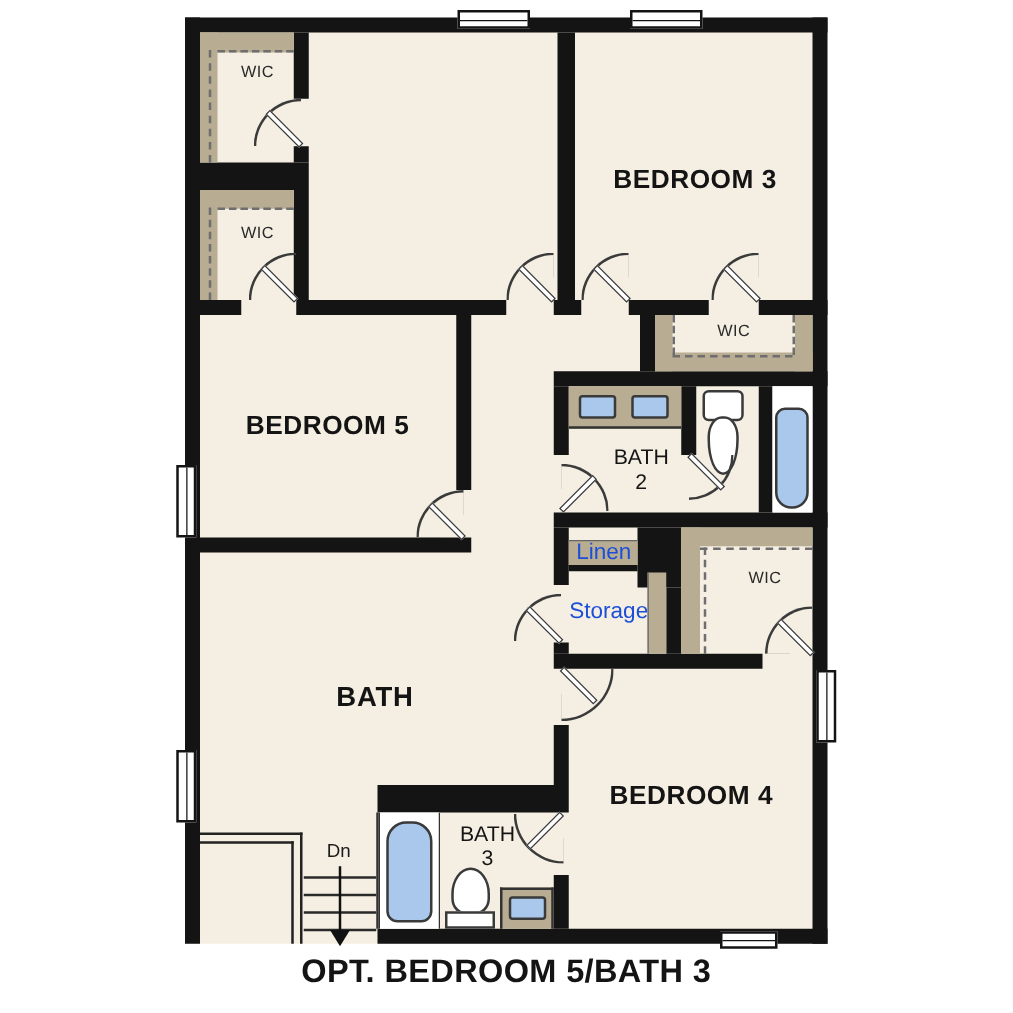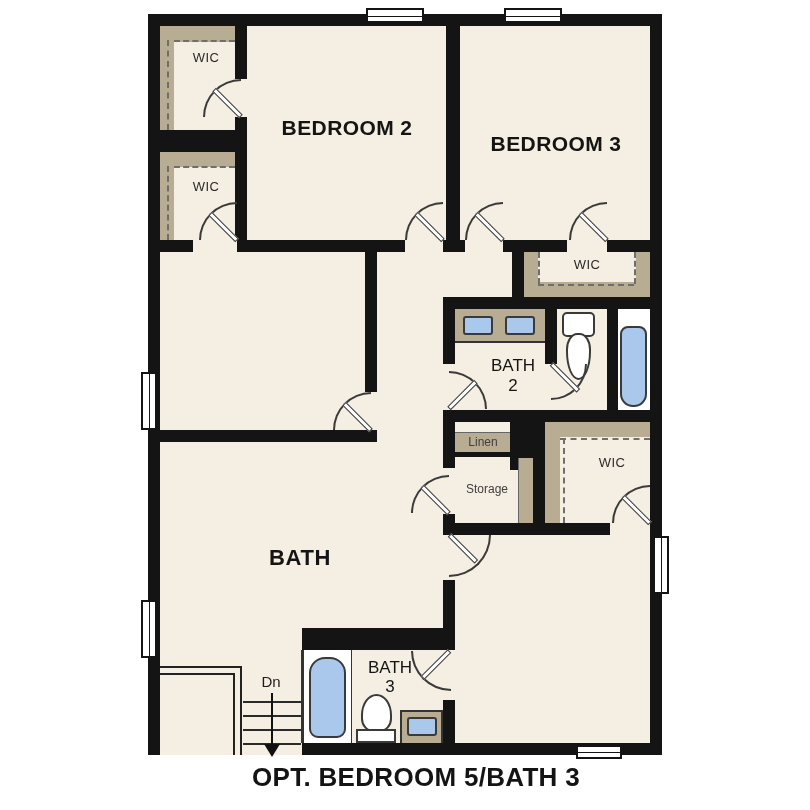--- a/index.html
+++ b/index.html
@@ -25,23 +25,23 @@
   .leaf-e{width:38px;height:5px;transform-origin:0 50%;transform:rotate(-45deg);}
   .leaf-se{width:5px;height:38px;transform-origin:50% 0;transform:rotate(-45deg);}
   .leaf-sw{width:5px;height:38px;transform-origin:50% 0;transform:rotate(45deg);}
   .fixb{background:#a9c8eb;border:2px solid #3a3a3a;}
   .fixw{background:#ffffff;border:2px solid #3a3a3a;}
   .lbl{position:absolute;transform:translate(-50%,-50%);white-space:nowrap;color:#141414;}
   .f-room{font-size:21px;font-weight:bold;letter-spacing:.4px;}
   .f-loft{font-size:22px;font-weight:bold;letter-spacing:.6px;}
   .f-bath{font-size:17px;font-weight:normal;}
   .f-wic{font-size:13px;color:#2a2a2a;letter-spacing:.4px;}
-  .f-sm{font-size:12px;color:#404040;}
+  .f-sm{font-size:18px;color:#1d4ed8;}
   .f-dn{font-size:15px;color:#1c1c1c;}
-  .f-cap{font-size:26px;font-weight:bold;letter-spacing:.3px;margin-left:11px;}
+  .f-cap{font-size:26px;font-weight:bold;letter-spacing:.3px;}
   .rail{border-top:2px solid #222;border-right:2px solid #222;background:transparent;}
   .tread{border-top:2px solid #2a2a2a;height:0;}
 </style>
 </head>
 <body>
 
 <div id="canvas">
 
   <div class="abs floor" style="left:148px;top:14px;width:514px;height:741px;"></div>
 
@@ -175,22 +175,23 @@
 
   <div class="abs arc arc-tl" style="left:612px;top:485px;width:38px;height:38px;"></div>
   <div class="abs leaf leaf-w" style="left:612px;top:521px;"></div>
 
   <div class="abs arc arc-br" style="left:449px;top:535px;width:42px;height:42px;"></div>
   <div class="abs leaf leaf-se" style="left:447px;top:535px;"></div>
 
   <div class="abs arc arc-bl" style="left:411px;top:651px;width:40px;height:40px;"></div>
   <div class="abs leaf leaf-sw" style="left:447px;top:651px;"></div>
 
-  <div class="lbl f-room" style="left:347px;top:128px;">BEDROOM 2</div>
   <div class="lbl f-room" style="left:556px;top:144px;">BEDROOM 3</div>
+  <div class="lbl f-room" style="left:262px;top:341px;">BEDROOM 5</div>
+  <div class="lbl f-room" style="left:553px;top:637px;">BEDROOM 4</div>
   <div class="lbl f-loft" style="left:300px;top:558px;">BATH</div>
   <div class="lbl f-bath" style="left:513px;top:366px;">BATH</div>
   <div class="lbl f-bath" style="left:513px;top:386px;">2</div>
   <div class="lbl f-bath" style="left:390px;top:668px;">BATH</div>
   <div class="lbl f-bath" style="left:390px;top:687px;">3</div>
   <div class="lbl f-wic" style="left:206px;top:57px;">WIC</div>
   <div class="lbl f-wic" style="left:206px;top:186px;">WIC</div>
   <div class="lbl f-wic" style="left:587px;top:264px;">WIC</div>
   <div class="lbl f-wic" style="left:612px;top:462px;">WIC</div>
   <div class="lbl f-sm" style="left:483px;top:442px;">Linen</div>

